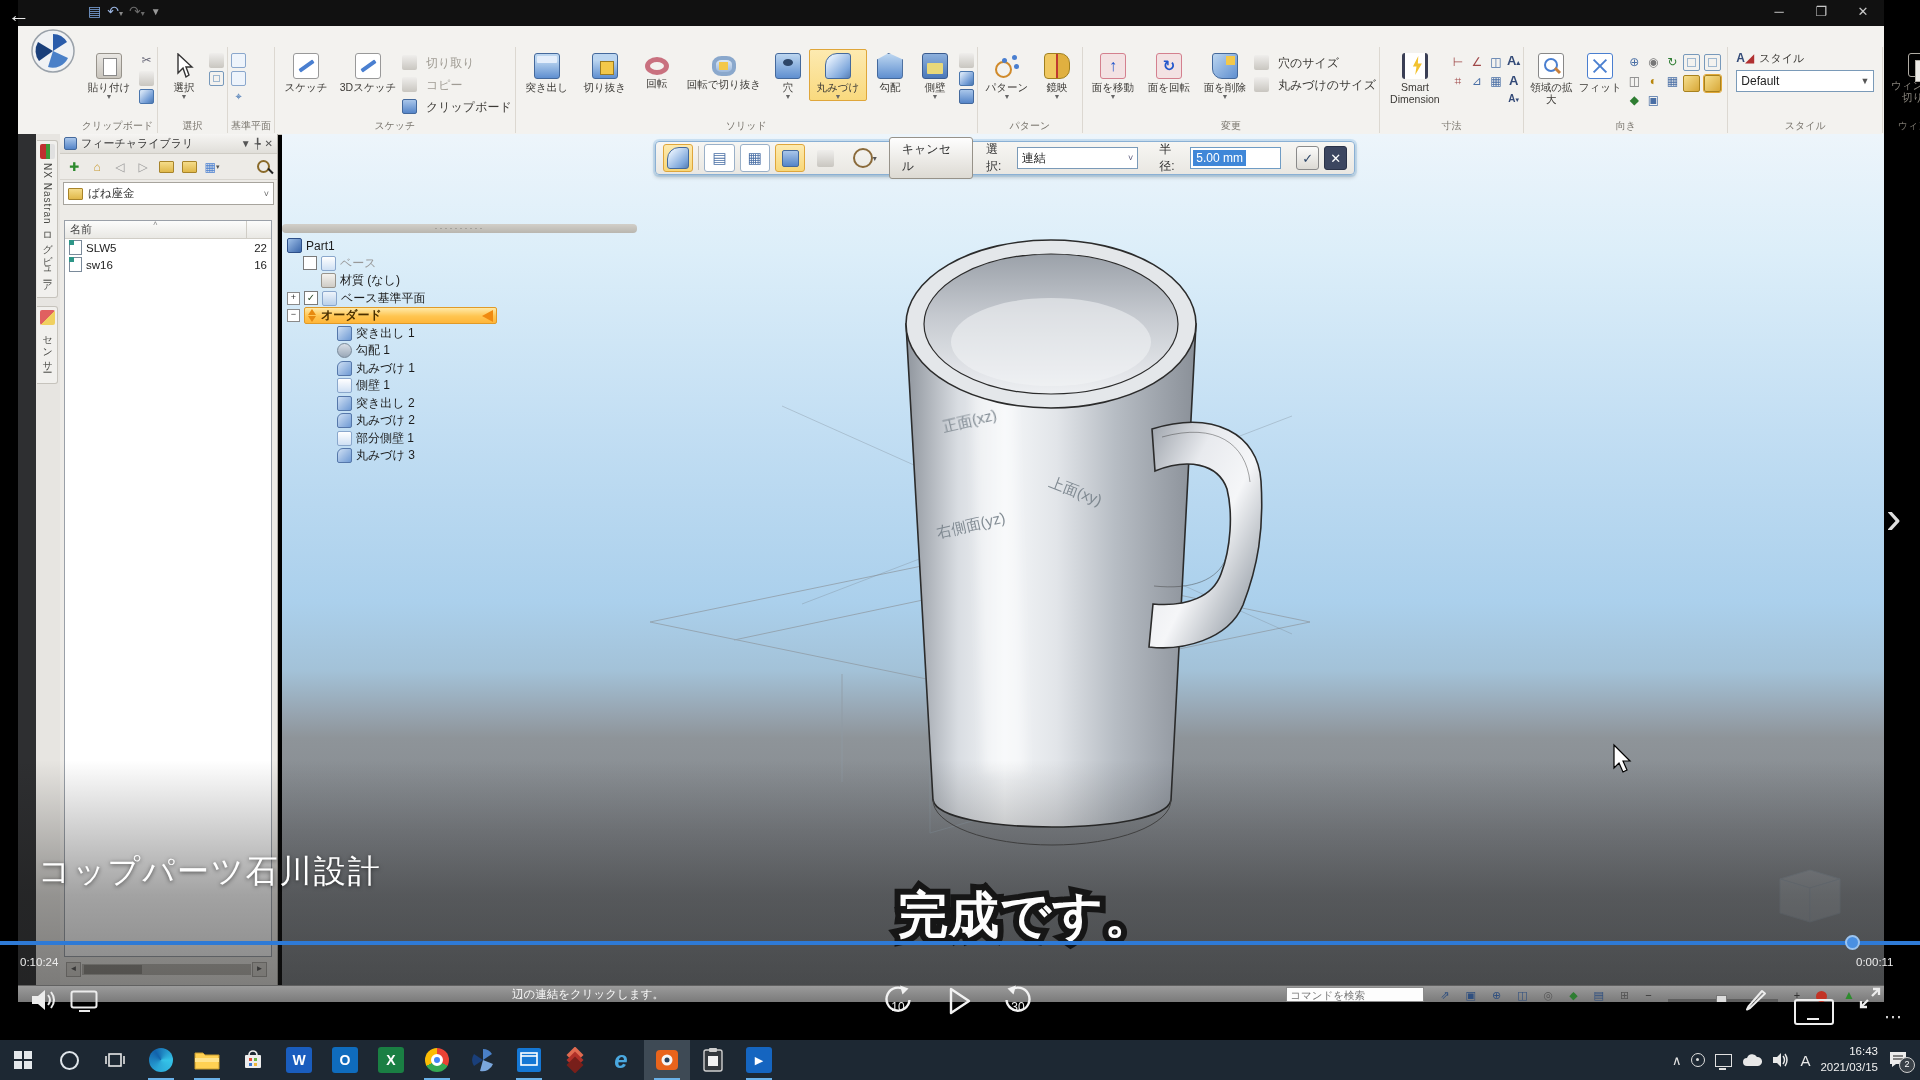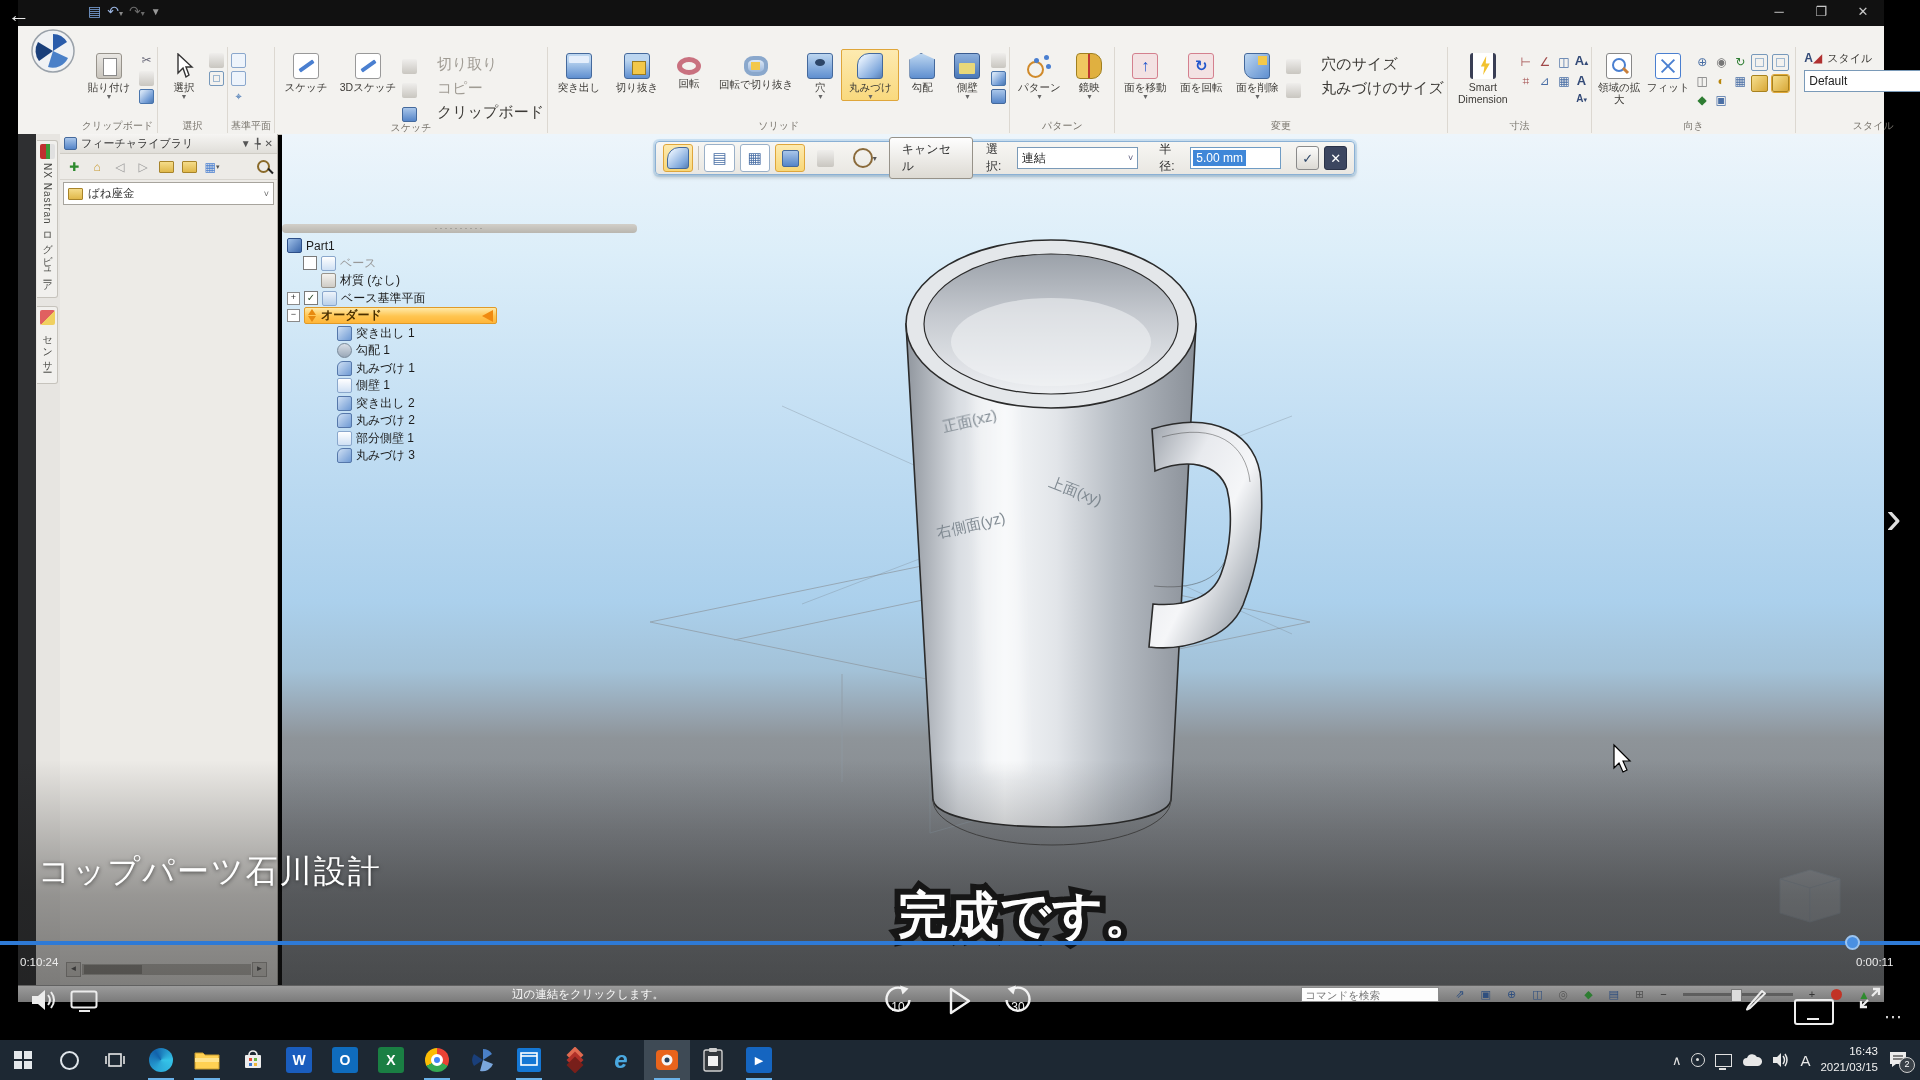--- a/index.html
+++ b/index.html
@@ -25,21 +25,21 @@
   .grp-body{display:flex;align-items:flex-start;gap:2px;flex:1;padding-top:2px;}
   .grp-cap{font-size:10px;color:#7a766e;text-align:center;height:13px;line-height:12px;white-space:nowrap;}
   .bb{display:flex;flex-direction:column;align-items:center;width:54px;padding-top:3px;border:1px solid transparent;border-radius:2px;}
   .bb .lbl{font-size:10.5px;color:#3c3a36;text-align:center;line-height:1.15;margin-top:2px;white-space:nowrap;}
   .bb .lbl.wrap{white-space:normal;width:58px;}
   .bb .dn{font-size:7px;color:#666;line-height:6px;margin-top:1px;}
   .bb.active{background:linear-gradient(#fdeab0,#f9d97e);border:1px solid #dfa63a;}
   .bb.auto{width:auto;padding:3px 5px 0 5px;}
   .ss{display:flex;flex-direction:column;gap:3px;padding-top:4px;}
   .ts{display:flex;flex-direction:column;gap:5px;padding-top:6px;}
-  .tsb{display:flex;align-items:flex-end;gap:20px;font-size:15px;color:#3c3a36;white-space:nowrap;}
+  .tsb{display:flex;align-items:flex-start;gap:9px;font-size:12px;color:#3c3a36;white-space:nowrap;}
   .tsb.dim{color:#a09c94;}
   .mini-grid{display:grid;grid-template-columns:repeat(3,18px);grid-auto-rows:18px;gap:1px;padding-top:5px;}
   .mini-grid.g2{grid-template-columns:repeat(2,20px);grid-auto-rows:20px;}
   .mg{font-size:12px;text-align:center;line-height:17px;color:#4a6fa5;}
   
   .ic{width:26px;height:26px;border-radius:3px;position:relative;display:inline-block;box-sizing:border-box;}
   .ic15{width:15px;height:15px;border-radius:2px;position:relative;display:inline-block;box-sizing:border-box;}
   .blue{background:linear-gradient(135deg,#cfe0f4 15%,#6f9ad4 70%,#4a76ad);border:1px solid #4a76ad;}
   .blue2{background:linear-gradient(180deg,#a9c6ea,#5585c8);border:1px solid #44699c;}
   .grayic{background:linear-gradient(#efeeec,#c9c6c0);border:1px solid #989democ;}
@@ -143,21 +143,21 @@
   .tlabel{white-space:nowrap;}
   .trow-hl{background:linear-gradient(#ffe9a8,#ffc550 55%,#ffb63a);border:1px solid #e09a28;border-radius:2px;width:190px;display:flex;align-items:center;gap:4px;padding:0 3px;height:15px;}
   .ord-ic{width:9px;height:13px;position:relative;flex:none;}
   .ord-ic::before,.ord-ic::after{content:"";position:absolute;left:0;border-left:4.5px solid transparent;border-right:4.5px solid transparent;}
   .ord-ic::before{top:0;border-bottom:6px solid #e88a10;}
   .ord-ic::after{bottom:0;border-top:6px solid #e88a10;}
   .hl-arrow{margin-left:auto;width:0;height:0;border-top:6px solid transparent;border-bottom:6px solid transparent;border-right:11px solid #f08a10;}
   
   .statusbar{left:18px;top:985px;width:1866px;height:17px;background:linear-gradient(#9b9b9b,#787878);border-top:1px solid #616161;display:flex;align-items:center;font-size:11.5px;color:#fafafa;z-index:14;}
   .sb-msg{margin-left:494px;}
-  .sb-right{margin-left:auto;display:flex;align-items:center;gap:16px;padding-right:14px;}
+  .sb-right{margin-left:auto;display:flex;align-items:flex-end;gap:16px;padding-right:29px;}
   .sb-search{width:130px;height:13px;font-size:10.5px;border:1px solid #8a8a8a;background:#fdfdfd;color:#444;padding:0 3px;}
   .sb-ic{font-size:11px;color:#2f4f7f;line-height:13px;}
   .sb-slider{width:110px;height:3px;background:#5e5e5e;position:relative;}
   .sb-thumb{position:absolute;left:48px;top:-4px;width:9px;height:11px;background:#dcdcdc;border:1px solid #777;}
   
   .scrim{left:18px;top:760px;width:1866px;height:225px;background:linear-gradient(180deg,rgba(20,20,20,0),rgba(24,24,24,.40) 60%,rgba(26,26,26,.52));z-index:13;pointer-events:none;}
   .caption{left:38px;top:850px;font-size:32px;color:#fff;letter-spacing:2px;z-index:16;text-shadow:0 1px 4px rgba(0,0,0,.6);}
   .subtitle{left:898px;top:882px;z-index:16;font-size:50px;font-weight:bold;letter-spacing:1px;}
   .subtitle .stroke{position:absolute;left:0;top:0;-webkit-text-stroke:12px #161616;color:#161616;}
   .subtitle .fill{position:relative;color:#fdfdfd;}
@@ -505,20 +505,37 @@
       <span class="pt" style="color:#4a7fd0;">▦<span style="font-size:7px;color:#555;">▾</span></span>
       <span class="pt" style="margin-left:auto;">
           <span class="mag" style="border-color:#8a6a2a;"></span>
         </span>
     </div>
     <div class="path-row">
       <span class="pt-folder"></span>
       <span>ばね座金</span>
       <span style="margin-left:auto;font-size:9px;color:#666;">˅</span>
     </div>
+    <div class="listbox">
+      <div class="list-head">
+        <span>名前</span>
+        <span style="position:absolute;left:88px;top:-2px;font-size:8px;color:#888;">˄</span>
+        <span style="position:absolute;right:24px;top:0;bottom:0;width:1px;background:#d0cdc6;"></span>
+      </div>
+      <div class="lrow">
+        <span class="doc-ic"></span>
+        <span>SLW5</span>
+        <span class="lnum">22</span>
+      </div>
+      <div class="lrow">
+        <span class="doc-ic"></span>
+        <span>sw16</span>
+        <span class="lnum">16</span>
+      </div>
+    </div>
     <div class="hscroll">
       <span class="harrow">◄</span>
       <span class="htrack">
           <span class="hthumb"></span>
         </span>
       <span class="harrow">►</span>
     </div>
   </div>
 
   <div class="abs viewport">

